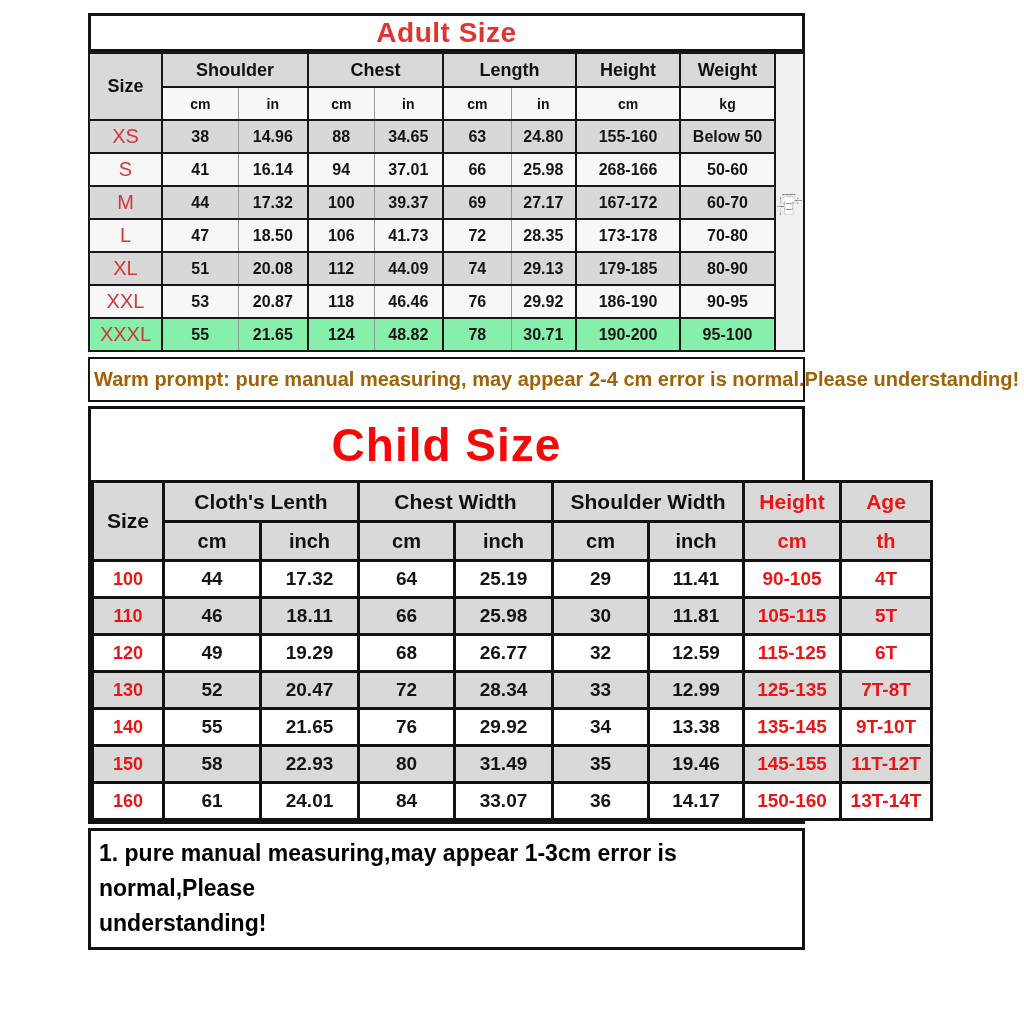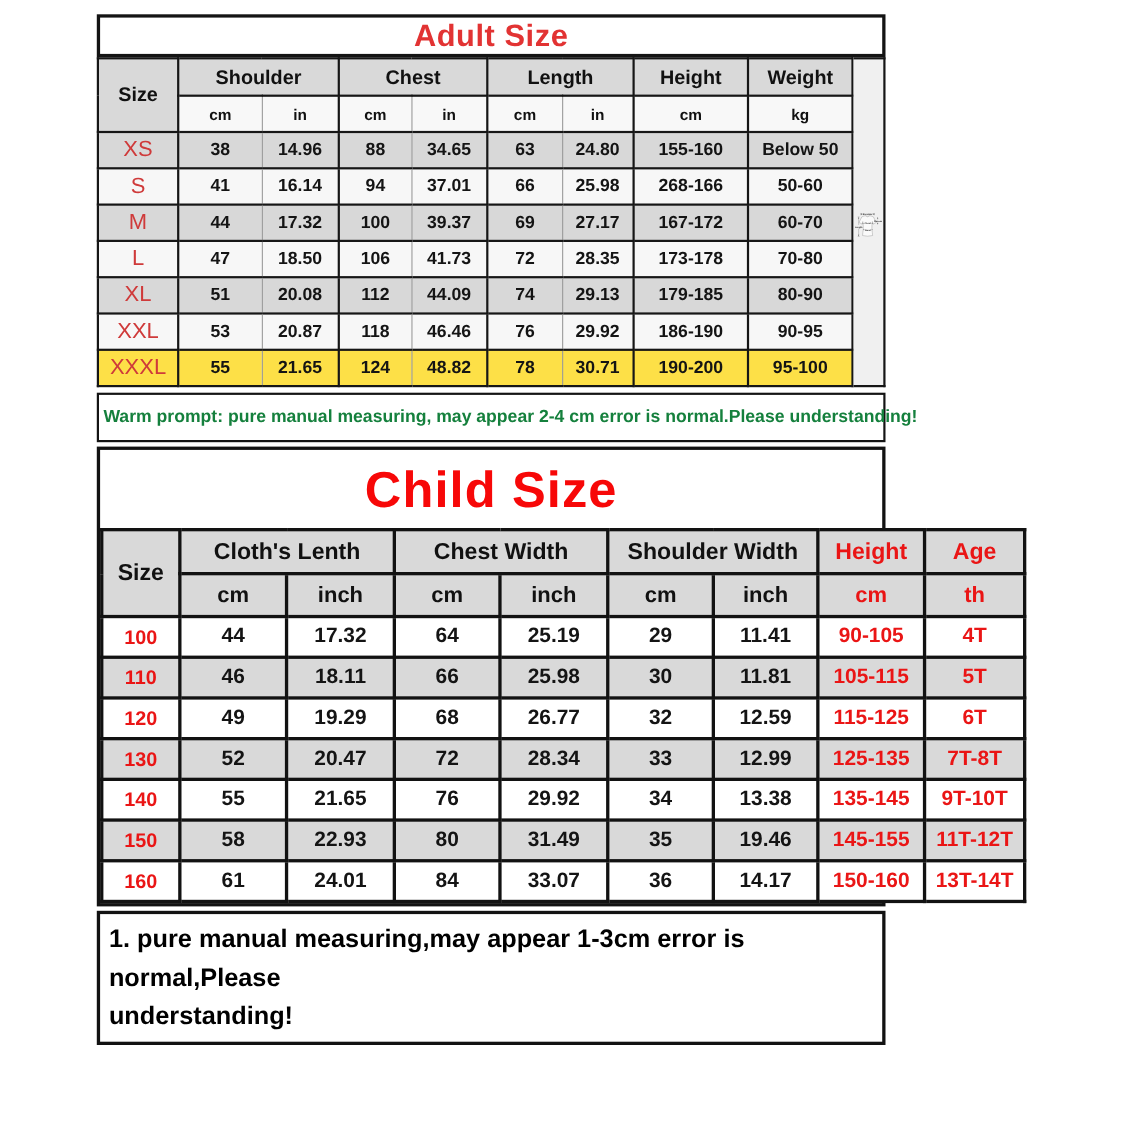--- a/index.html
+++ b/index.html
@@ -23,21 +23,21 @@
     border:2.5px solid #161616; text-align:center; vertical-align:middle; padding:0;
   }
   .adult-table thead tr.groups th { height:32px; background:#d9d9d9; font-size:18px; font-weight:bold; color:#111; }
   .adult-table thead th.size-head { background:#f2f2f2; font-size:20px; font-weight:bold; color:#111; }
   .adult-table thead tr.units th { height:31px; background:#f8f8f8; font-size:14px; font-weight:bold; color:#111; }
   .adult-table tbody tr { height:33px; }
   .adult-table tbody td { font-size:16px; font-weight:bold; color:#141414; background:transparent; }
   .adult-table tbody td.size-cell { font-size:20px; font-weight:400; color:#cf3a3a; }
   .adult-table tbody tr { background:#f7f7f7; }
   .adult-table tbody tr:nth-child(odd) { background:#d8d8d8; }
-  .adult-table tbody tr:nth-child(7) { background:#fde047; }
+  .adult-table tbody tr:nth-child(7) { background:#86efac; }
   
   .adult-table thead tr.units th:nth-child(2),
   .adult-table thead tr.units th:nth-child(4),
   .adult-table thead tr.units th:nth-child(6) { border-left:1px solid #9a9a9a; }
   .adult-table thead tr.units th:nth-child(1),
   .adult-table thead tr.units th:nth-child(3),
   .adult-table thead tr.units th:nth-child(5) { border-right:1px solid #9a9a9a; }
   .adult-table tbody tr td:nth-child(3),
   .adult-table tbody tr td:nth-child(5),
   .adult-table tbody tr td:nth-child(7) { border-left:1px solid #9a9a9a; }
@@ -51,21 +51,21 @@
     box-sizing:border-box;
   }
   .tshirt-panel svg { display:block; width:100%; height:100%; }
   .diag-label { font-family:"Liberation Sans",sans-serif; font-weight:bold; fill:#1d1d1d; }
 
   
   .warm-box {
     margin-top:5px; border:2.5px solid #141414; height:41px; background:#fff;
     display:flex; align-items:center; padding-left:4px;
   }
-  .warm-text { color:#15803d; font-size:16px; font-weight:bold; white-space:nowrap; }
+  .warm-text { color:#a16207; font-size:20px; font-weight:bold; white-space:nowrap; }
 
   
   .child-box { margin-top:4px; border:3px solid #121212; background:#fff; }
   .child-title-row { height:71px; display:flex; align-items:center; justify-content:center; }
   .child-title { color:#f70808; font-size:46px; font-weight:bold; letter-spacing:1px; }
   .child-table { border-collapse:collapse; table-layout:fixed; width:100%; }
   .child-table th, .child-table td {
     border:3px solid #121212; text-align:center; vertical-align:middle; padding:0;
   }
   .child-table thead th { background:#d9d9d9; color:#111; }

